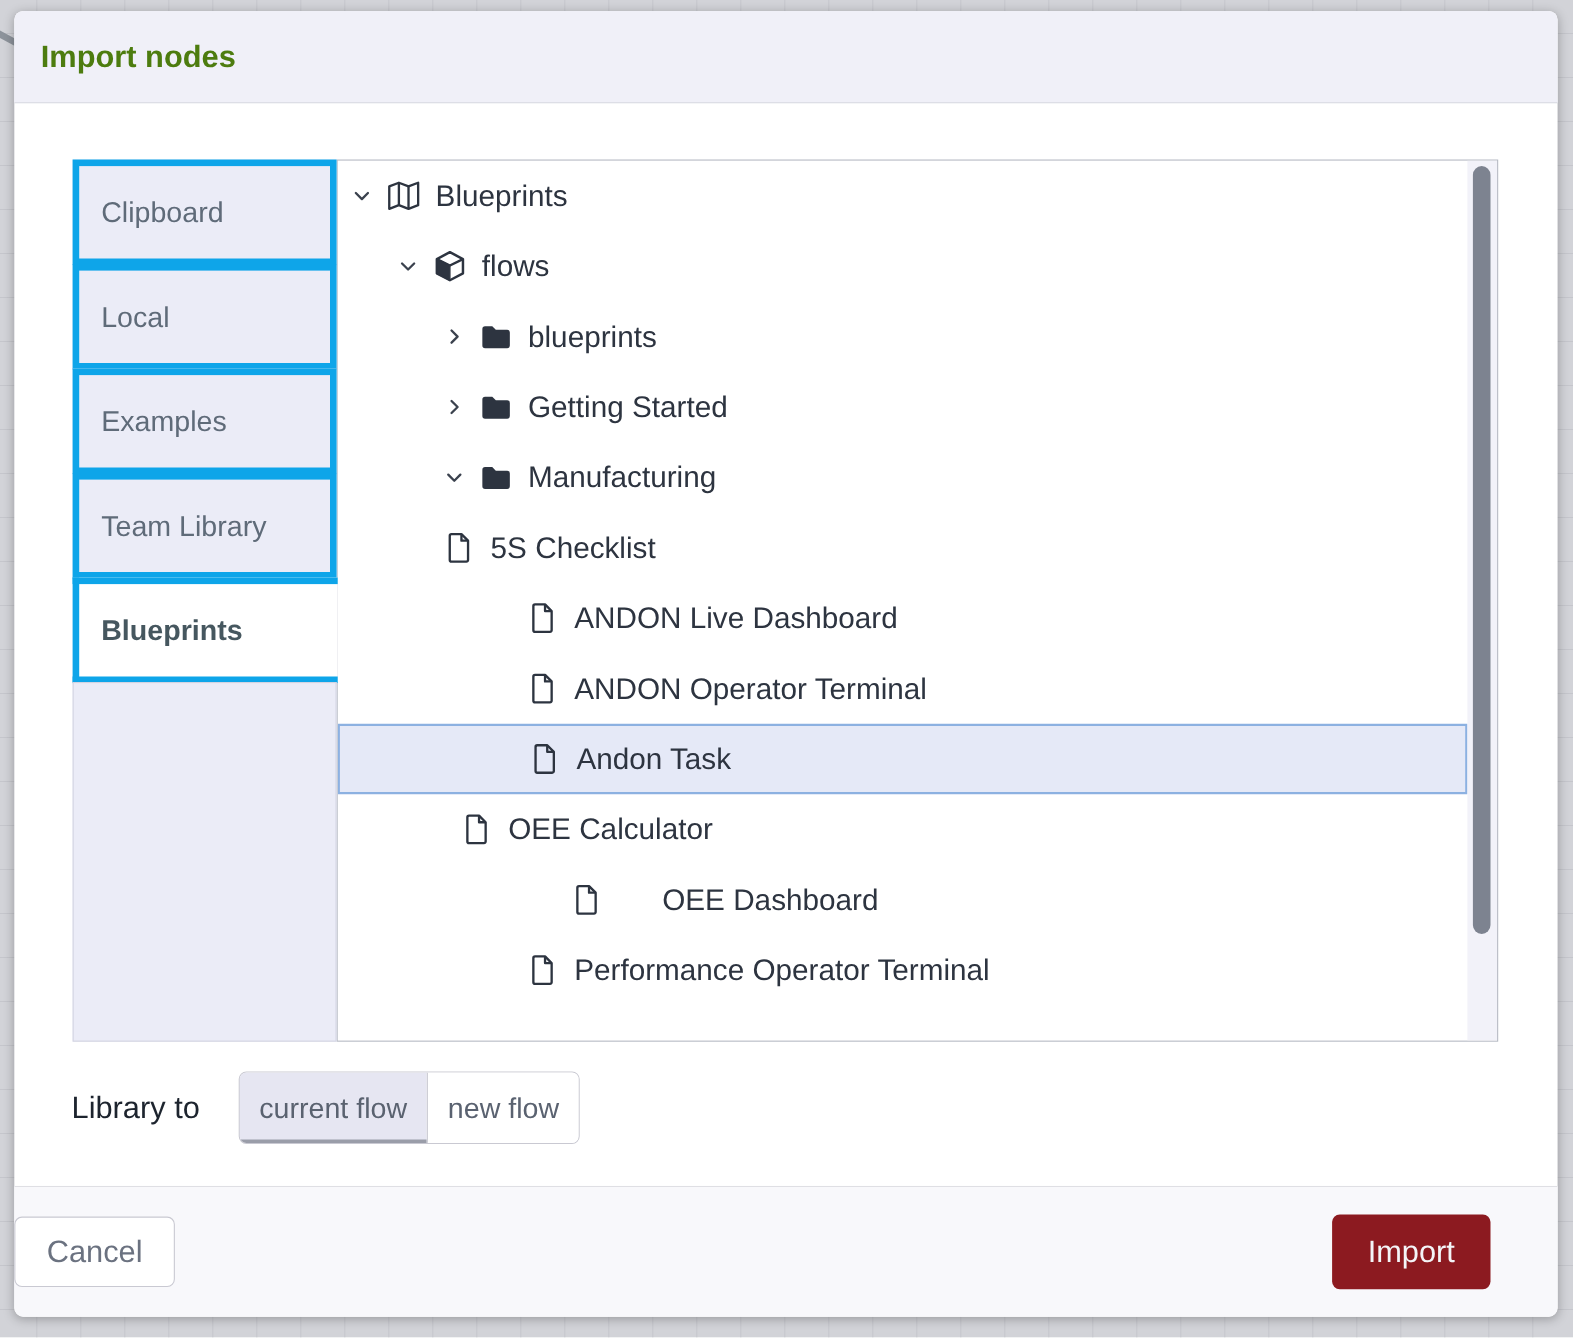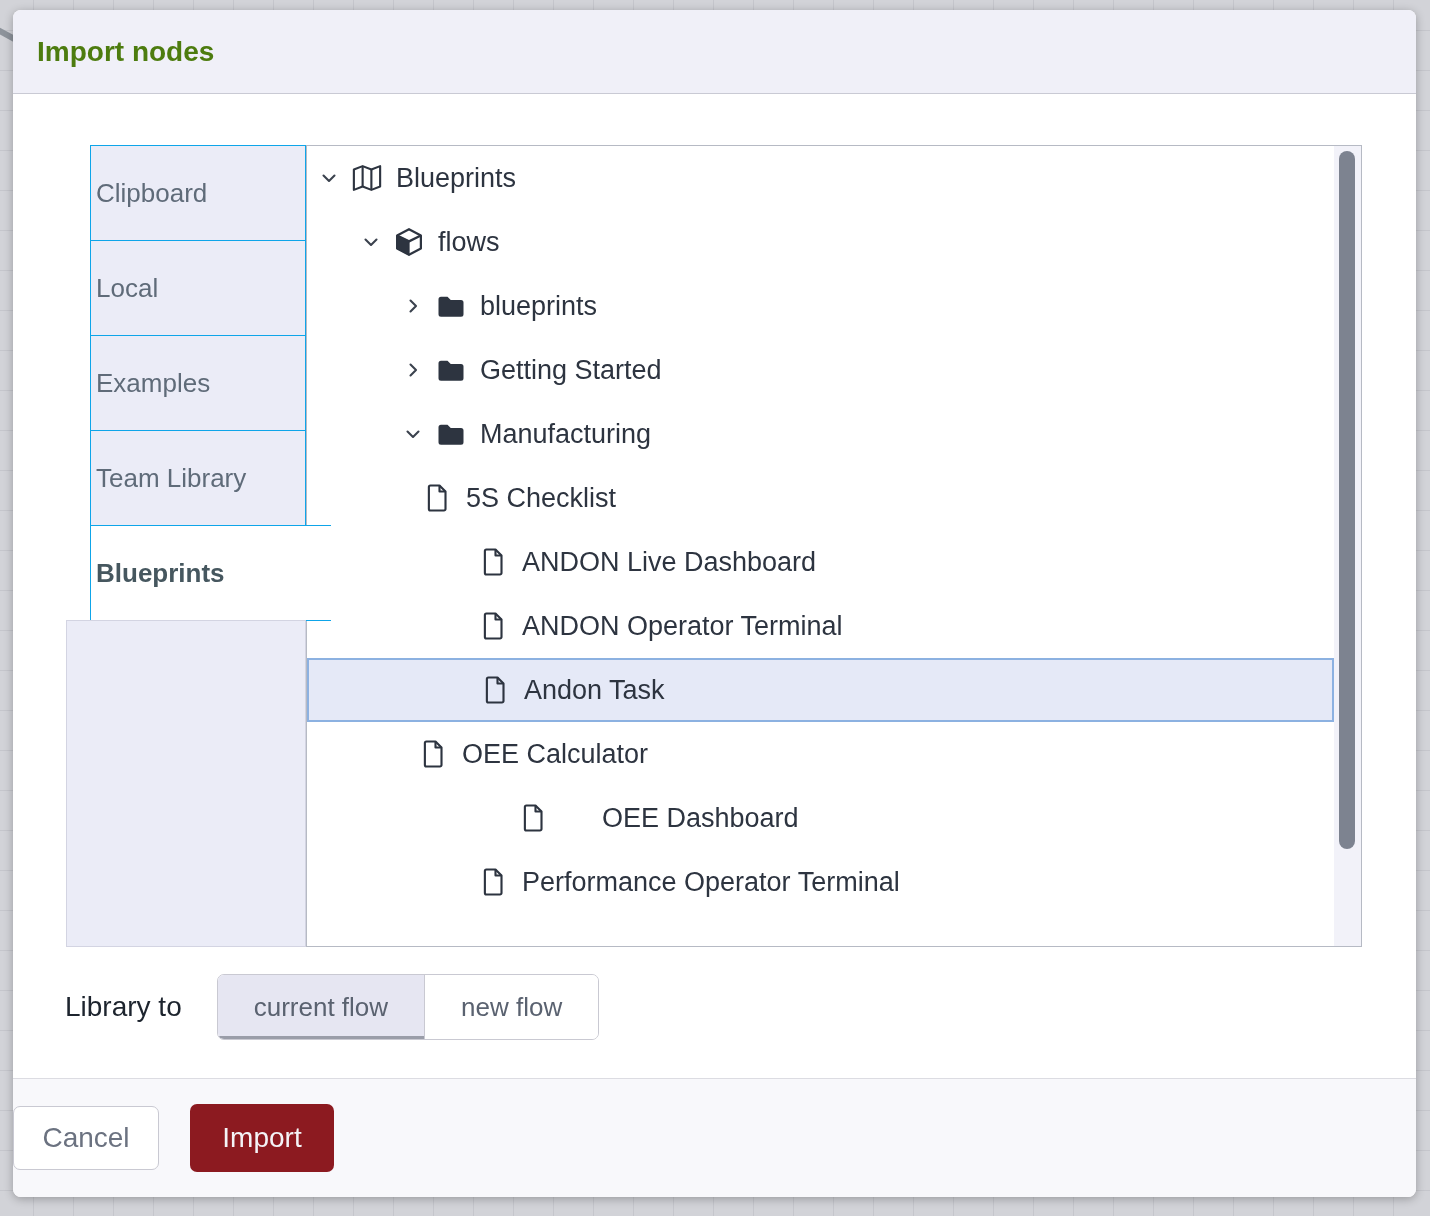--- a/index.html
+++ b/index.html
@@ -11,22 +11,22 @@
     background-size:40px 40px;background-position:-7px -10px;}
   .wire{position:absolute;left:0;top:24px;z-index:0;}
   
   .dialog{position:absolute;left:13px;top:10px;width:1403px;height:1187px;
     background:#fff;border-radius:8px;box-shadow:0 2px 10px rgba(0,0,0,.28);z-index:1;}
   .dialog-header{position:absolute;left:0;top:0;right:0;height:83px;background:#f0f0f8;
     border-bottom:1px solid #c9cad4;border-radius:8px 8px 0 0;display:flex;align-items:center;}
   .dialog-title{padding-left:24px;font-size:28px;font-weight:bold;color:#4d7c0f;}
   
   .tabs-col{position:absolute;left:53px;top:135px;width:240px;height:802px;display:flex;flex-direction:column;z-index:3;}
-  .tab{box-sizing:border-box;height:96px;flex:0 0 96px;background:#ebecf7;border:1px solid #0ea5e9;
-    margin-top:-1px;display:flex;align-items:center;padding-left:5px;font-size:26px;color:#5f6b79;cursor:pointer;margin-left:24px;}
+  .tab{box-sizing:border-box;height:96px;flex:0 0 96px;background:#ebecf7;border:6px solid #0ea5e9;
+    margin-top:-1px;display:flex;align-items:center;padding-left:20px;font-size:26px;color:#5f6b79;cursor:pointer;}
   .tab:first-child{margin-top:0;}
   .tab.active{background:#fff;border-right:none;width:241px;font-weight:bold;color:#46575f;}
   .tab-filler{flex:1 1 auto;background:#ebecf7;border:1px solid #d3d4e2;margin-top:-1px;}
   
   .tree{position:absolute;left:293px;top:135px;width:1056px;height:802px;box-sizing:border-box;
     border:1px solid #b6bac4;background:#fff;overflow:hidden;z-index:2;}
   .tree-row{box-sizing:border-box;height:64px;width:calc(100% - 27px);display:flex;align-items:center;
     color:#2d3440;font-size:27px;cursor:pointer;}
   .tree-row.selected{background:#e5e9f7;border:2px solid #8cb1e1;}
   .chevron-slot{width:34px;height:32px;flex:0 0 34px;display:flex;align-items:center;}
@@ -35,27 +35,27 @@
   .tree-icon svg{width:30px;height:30px;}
   .tree-icon.map-icon svg{width:34px;height:30px;}
   .tree-label{margin-left:13px;white-space:nowrap;}
   .scroll-track{position:absolute;right:0;top:0;width:27px;height:100%;background:#f2f2f9;}
   .scroll-thumb{position:absolute;left:5px;top:5px;width:16px;height:698px;border-radius:9px;background:#7d8390;cursor:pointer;}
   
   .import-row{position:absolute;left:52px;top:964px;height:66px;display:flex;align-items:center;z-index:2;}
   .import-label{font-size:28px;color:#1d242e;margin-right:35px;}
   .toggle-group{display:flex;border:1px solid #c9c9d2;border-radius:7px;overflow:hidden;height:66px;box-sizing:border-box;}
   .toggle-btn{box-sizing:border-box;display:flex;align-items:center;justify-content:center;
-    font-size:26px;color:#5a6270;background:#fff;cursor:pointer;border:none;padding:0 36px;height:100%;}
+    font-size:26px;color:#5a6270;background:#fff;cursor:pointer;border:none;padding:0 18px;height:100%;}
   .toggle-btn.selected{background:#e6e6f2;box-shadow:inset 0 -3px 0 #9a9da9;}
   .toggle-btn + .toggle-btn{border-left:1px solid #c9c9d2;}
   
   .dialog-footer{position:absolute;left:0;right:0;bottom:0;height:119px;background:#f8f8fb;
     border-top:1px solid #dcdce2;border-radius:0 0 8px 8px;display:flex;align-items:center;
-    justify-content:flex-start;padding-right:61px;box-sizing:border-box;gap:31px;}
+    justify-content:space-between;padding-right:61px;box-sizing:border-box;gap:31px;}
   .btn{font-family:inherit;font-size:28px;border-radius:7px;cursor:pointer;}
   .btn-cancel{width:146px;height:64px;background:#fff;border:1px solid #c9c9d2;color:#6b7280;}
   .btn-import{width:144px;height:68px;background:#8c1a20;border:none;color:#f4f4f7;}
 </style>
 </head>
 <body>
 
 <div class="stage">
   <svg class="wire" width="30" height="30">
     <path d="M-2 6 L20 18" stroke="#8d939b" stroke-width="6" stroke-linecap="round" fill="none"></path>
@@ -138,21 +138,21 @@
                 <path d="M6.5 9.5 L12 15 L17.5 9.5"></path>
               </svg>
             </span>
             <span class="tree-icon folder-icon">
               <svg viewBox="0 0 24 24" fill="#2d3440">
                 <path d="M2 6.5 a2 2 0 0 1 2-2 h5.2 l2.6 2.6 h8.2 a2 2 0 0 1 2 2 v9.4 a2 2 0 0 1 -2 2 H4 a2 2 0 0 1 -2-2 Z"></path>
               </svg>
             </span>
             <span class="tree-label">Manufacturing</span>
           </div>
-          <div class="tree-row" style="padding-left: 80px;">
+          <div class="tree-row" style="padding-left: 60px;">
             <span class="chevron-slot"></span>
             <span class="tree-icon file-icon">
               <svg viewBox="0 0 24 24" fill="none" stroke="#2d3440" stroke-width="1.7" stroke-linejoin="round">
                 <path d="M5.5 3.2 a1.2 1.2 0 0 1 1.2-1.2 H14 l4.8 4.8 V20.8 a1.2 1.2 0 0 1 -1.2 1.2 H6.7 a1.2 1.2 0 0 1 -1.2-1.2 Z"></path>
                 <path d="M14 2 v4.8 h4.8"></path>
               </svg>
             </span>
             <span class="tree-label">5S Checklist</span>
           </div>
           <div class="tree-row" style="padding-left: 136px;">

